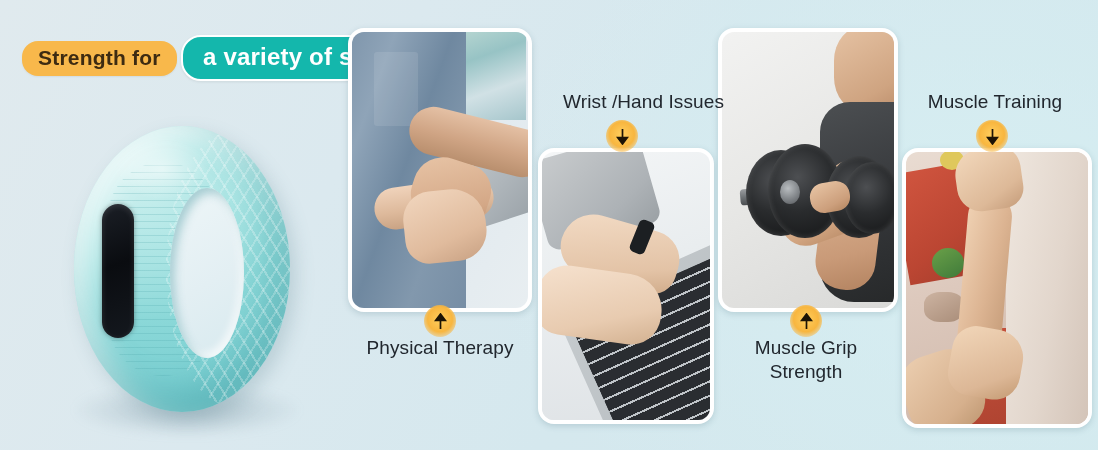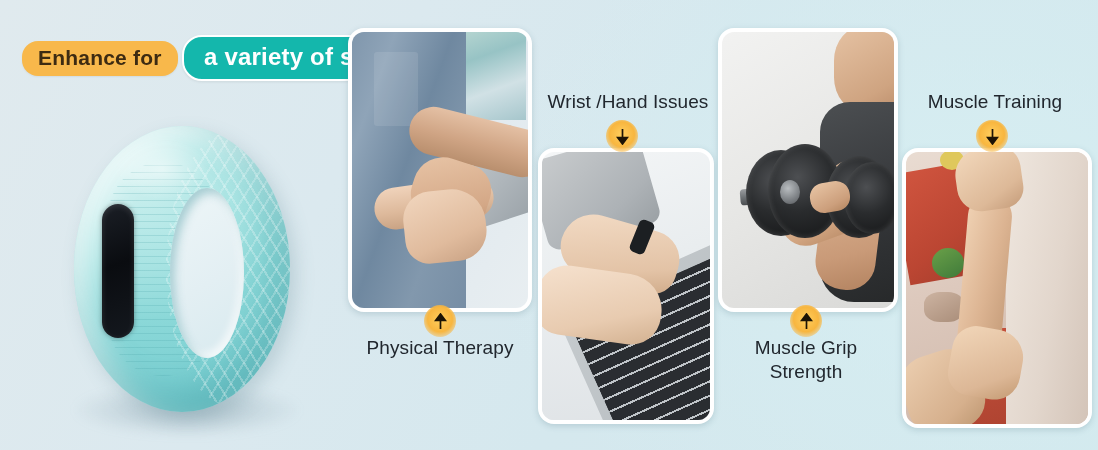--- a/index.html
+++ b/index.html
@@ -312,21 +312,21 @@
   .label{
     position:absolute;
     color:#21272e;
     font-size:19px;
     font-weight:400;
     letter-spacing:.1px;
     text-align:center;
     line-height:1.25;
     white-space:pre-line;
   }
-  .lb-wrist{left:520px;top:90px;width:216px;}
+  .lb-wrist{left:508px;top:90px;width:216px;text-align:right;}
   .lb-muscle{left:900px;top:90px;width:190px;}
   .lb-therapy{left:340px;top:336px;width:200px;}
   .lb-grip{left:722px;top:336px;width:168px;}
 
   .badge{
     position:absolute;width:32px;height:32px;border-radius:50%;
     background:radial-gradient(circle at 50% 45%, #ffce5e 0%, #f8b63f 52%, rgba(248,182,63,.35) 78%, rgba(248,182,63,0) 100%);
     display:flex;align-items:center;justify-content:center;
   }
   .badge svg{display:block;}
@@ -334,21 +334,21 @@
   .bd-muscle{left:976px;top:120px;}
   .bd-therapy{left:424px;top:305px;}
   .bd-grip{left:790px;top:305px;}
 </style>
 </head>
 <body>
 
 <div class="banner">
 
   <div class="pill-wrap">
-    <div class="pill pill-top">Enhance for</div>
+    <div class="pill pill-top">Strength for</div>
     <div class="pill pill-bottom">a variety of scenarios</div>
   </div>
 
   <div class="product">
     <div class="prod-shadow"></div>
     <div class="ring-outer">
       <div class="ring-texture"></div>
       <div class="ring-ribs"></div>
       <div class="ring-hilite"></div>
       <div class="ring-hole"></div>

